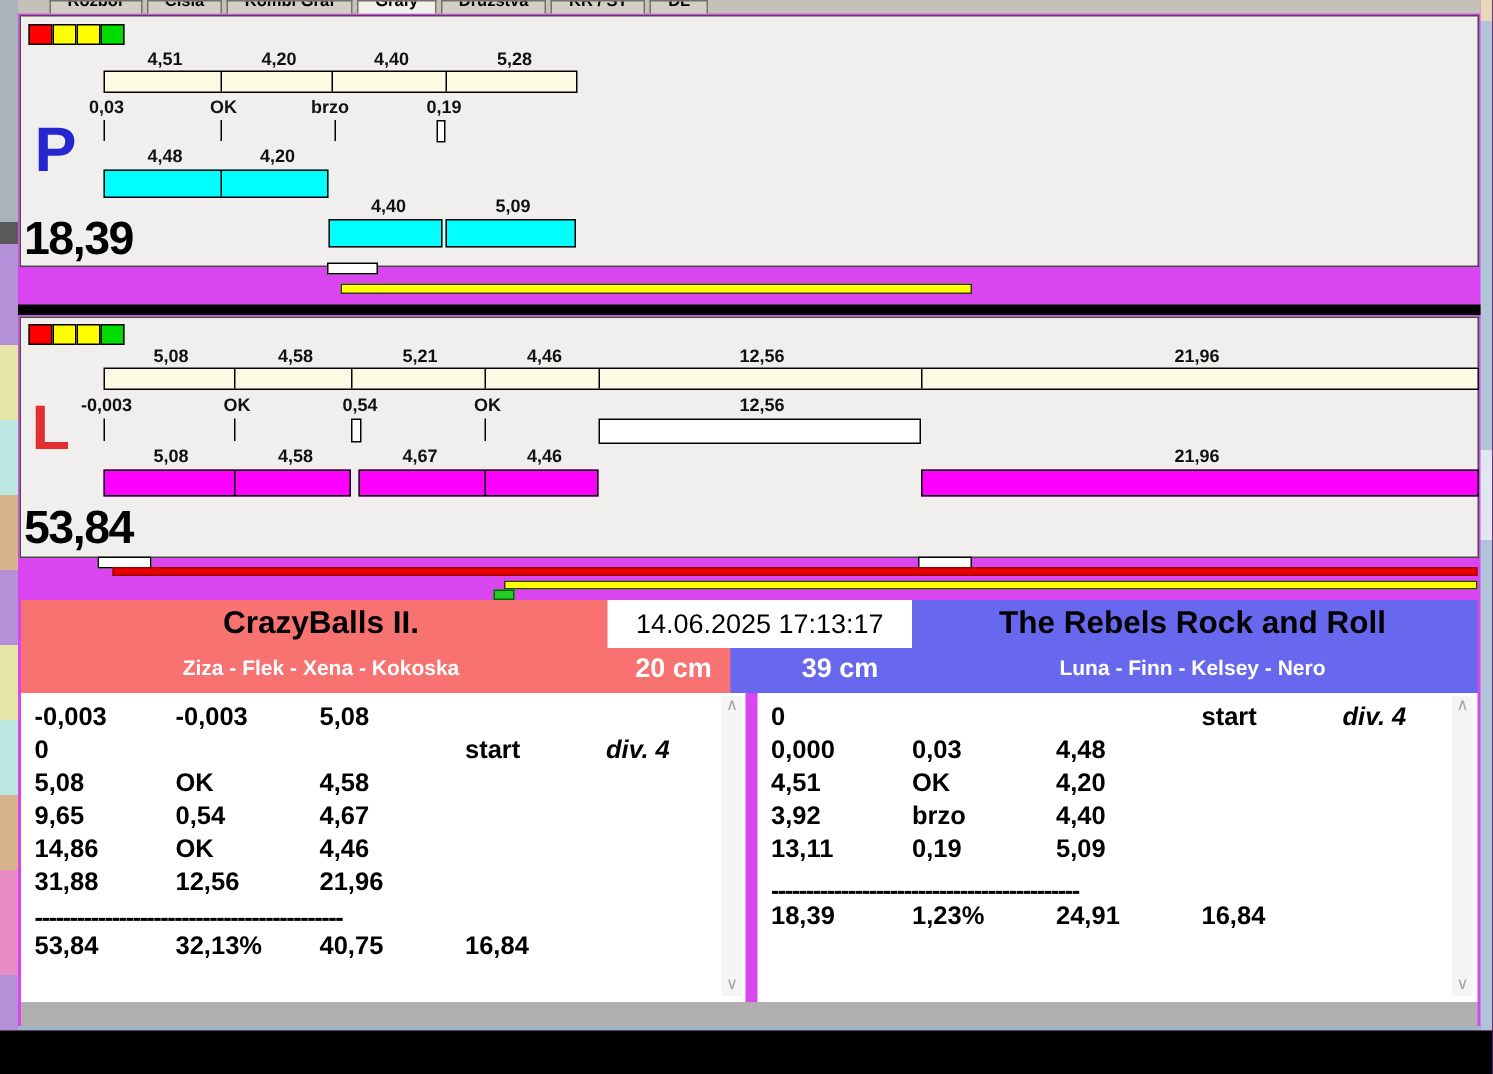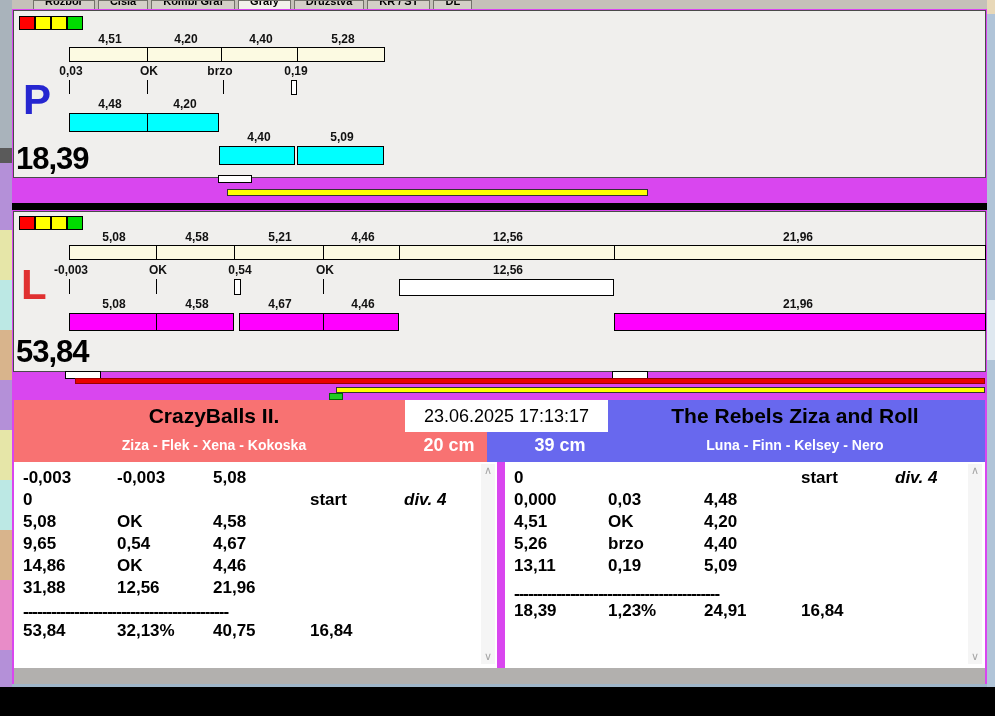--- a/index.html
+++ b/index.html
@@ -164,25 +164,25 @@
   <div class="abs" style="left: 336px; top: 387px; width: 649px; height: 6px; border: 1px solid rgb(51, 51, 51); background: rgb(255, 255, 0);"></div>
   <div class="abs" style="left: 329px; top: 393px; width: 14px; height: 7px; border: 1px solid rgb(0, 102, 0); background: rgb(34, 204, 34);"></div>
 
   <div class="team-header" style="left: 14px; top: 400px; width: 473px; background: rgb(248, 114, 114);"></div>
   <div class="team-header" style="left: 487px; top: 400px; width: 498px; background: rgb(104, 104, 238);"></div>
 
   <div class="team-title" style="left:14px;top:404px;width:400px;">CrazyBalls II.</div>
   <div class="team-players" style="left:14px;top:437px;width:400px;">Ziza - Flek - Xena - Kokoska</div>
   <div class="team-dist" style="left:404px;top:435px;width:90px;">20 cm</div>
 
-  <div class="team-title" style="left:600px;top:404px;width:390px;">The Rebels Ziza and Roll</div>
+  <div class="team-title" style="left:600px;top:404px;width:390px;">The Rebels Rock and Roll</div>
   <div class="team-players" style="left:600px;top:437px;width:390px;">Luna - Finn - Kelsey - Nero</div>
   <div class="team-dist" style="left:505px;top:435px;width:110px;">39 cm</div>
 
-  <div class="timestamp">23.06.2025 17:13:17</div>
+  <div class="timestamp">14.06.2025 17:13:17</div>
 
   <div class="ttable" style="left:14px;width:483px;">
     <div>
         <div class="trow" style="top: 6px;">
           <span class="tcell c0">-0,003</span>
           <span class="tcell c1">-0,003</span>
           <span class="tcell c2">5,08</span>
         </div>
         <div class="trow" style="top: 28px;">
           <span class="tcell c0">0</span>
@@ -234,21 +234,21 @@
           <span class="tcell c0">0,000</span>
           <span class="tcell c1">0,03</span>
           <span class="tcell c2">4,48</span>
         </div>
         <div class="trow" style="top: 50px;">
           <span class="tcell c0">4,51</span>
           <span class="tcell c1">OK</span>
           <span class="tcell c2">4,20</span>
         </div>
         <div class="trow" style="top: 72px;">
-          <span class="tcell c0">5,26</span>
+          <span class="tcell c0">3,92</span>
           <span class="tcell c1">brzo</span>
           <span class="tcell c2">4,40</span>
         </div>
         <div class="trow" style="top: 94px;">
           <span class="tcell c0">13,11</span>
           <span class="tcell c1">0,19</span>
           <span class="tcell c2">5,09</span>
         </div>
       </div>
     <div class="tdivider" style="left:9px;top:122px;">--------------------------------------------</div>

